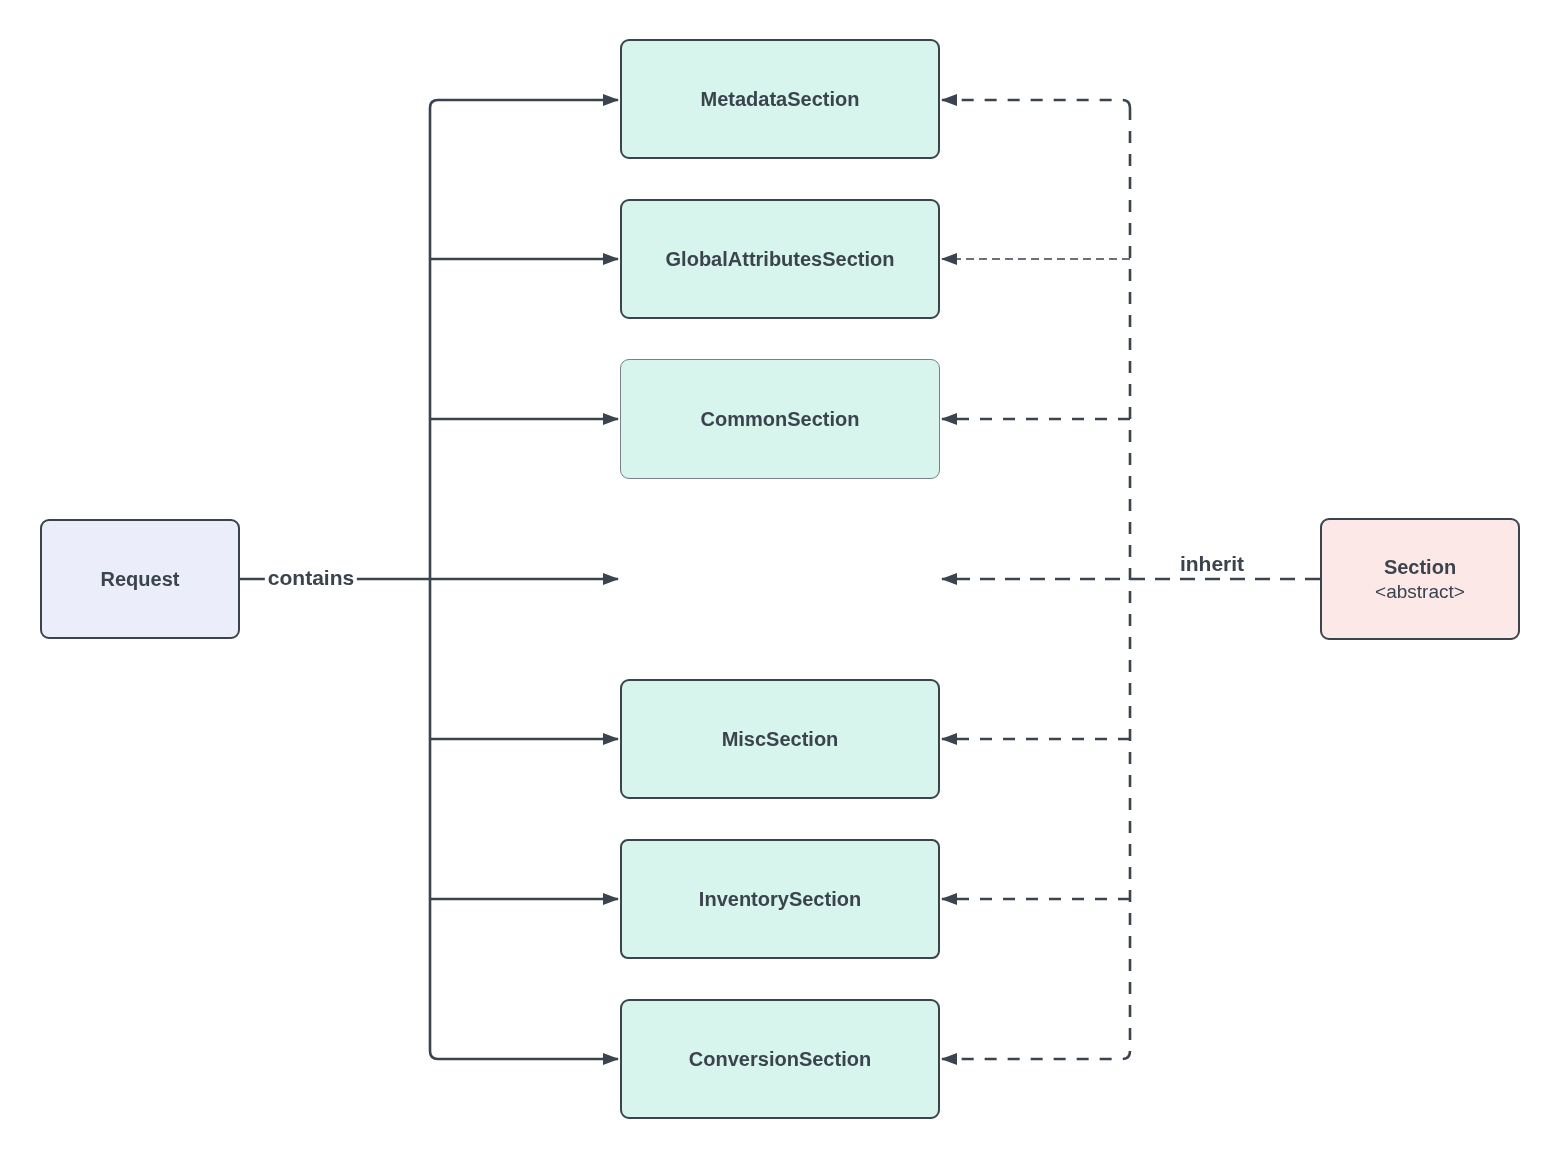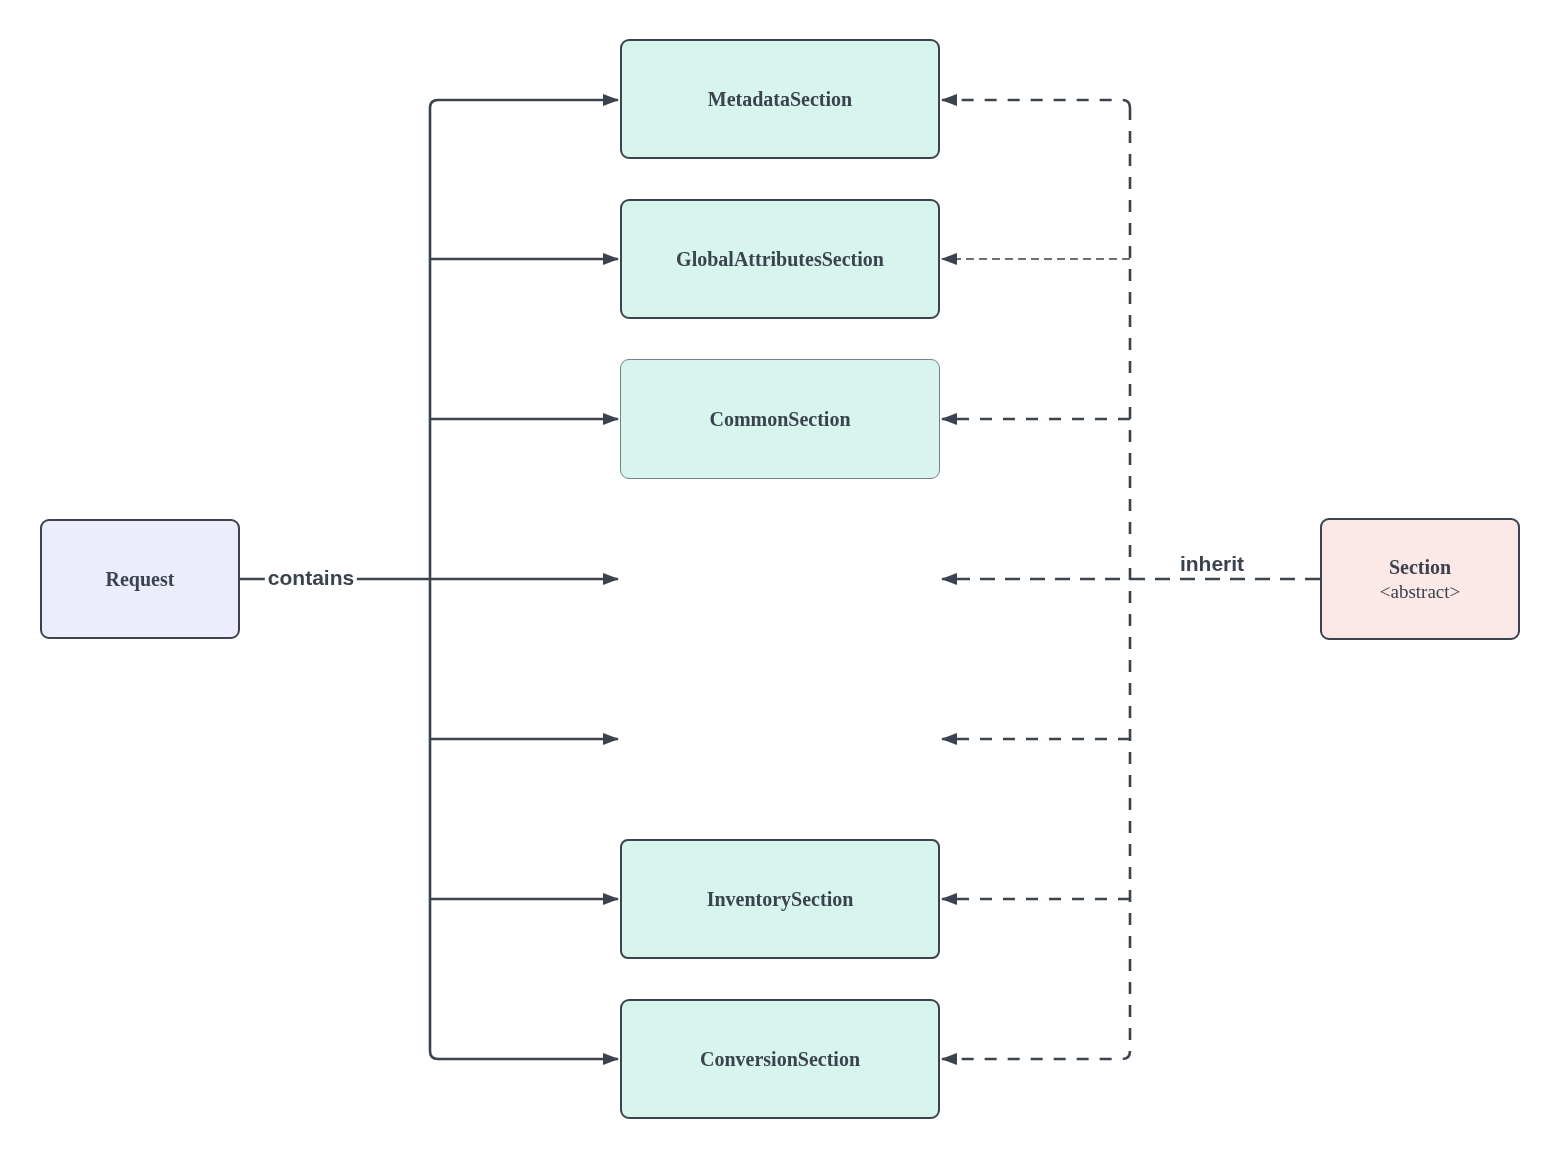--- a/index.html
+++ b/index.html
@@ -25,21 +25,20 @@
   #arrow path{fill:var(--stroke);stroke:none;}
 
   .node{
     position:absolute;
     display:flex;flex-direction:column;justify-content:center;
     border-radius:9px;
     box-sizing:border-box;
     color:var(--stroke);
     font-weight:700;font-size:20px;
     text-align:center;
-    font-family:Liberation Serif, serif;
   }
   .node .label{pointer-events:none;}
   .mint{
     left:620px;width:320px;height:120px;
     background:var(--section-fill);
     border:2.5px solid var(--stroke);
   }
   .mint.light-border{border:1.4px solid #78808b;}
   .row-0{top:39px;} .row-1{top:199px;} .row-2{top:359px;}
   .row-3{top:519px;} .row-4{top:679px;} .row-5{top:839px;border-radius:8px;} .row-6{top:999px;}
@@ -105,20 +104,23 @@
 
   <div class="node mint row-0">
     <span class="label">MetadataSection</span>
   </div>
   <div class="node mint row-1">
     <span class="label">GlobalAttributesSection</span>
   </div>
   <div class="node mint light-border row-2">
     <span class="label">CommonSection</span>
   </div>
+  <div class="node mint row-4">
+    <span class="label">MiscSection</span>
+  </div>
   <div class="node mint row-5">
     <span class="label">InventorySection</span>
   </div>
   <div class="node mint row-6">
     <span class="label">ConversionSection</span>
   </div>
 
   <div class="node abstract">
     <span class="label">Section</span>
     <span class="label subtitle">&lt;abstract&gt;</span>

